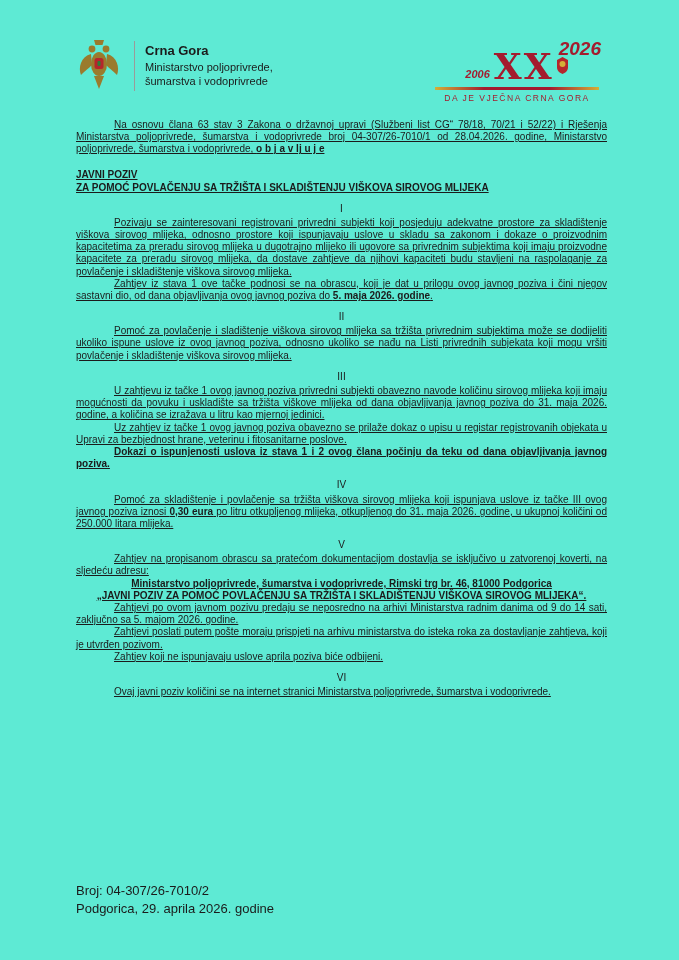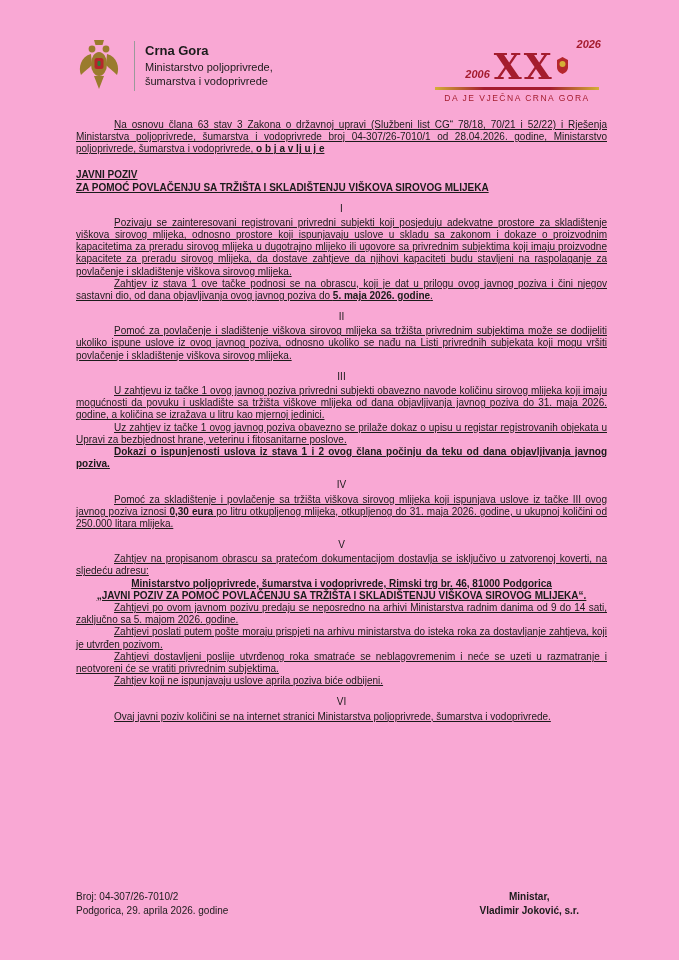--- a/index.html
+++ b/index.html
@@ -1,51 +1,51 @@
 <!DOCTYPE html>
 <html><head>
 <meta charset="utf-8">
 <style>
   html, body { margin: 0; padding: 0; background: #ffffff; }
   body { font-family: "Liberation Sans", sans-serif; color: #1b1b1b; }
   .page {
-    width: 679px; height: 960px; margin: 0 auto; background: #f9a8d4;
+    width: 679px; height: 960px; margin: 0 auto; background: #5eead4;
     box-sizing: border-box; padding: 38px 72px 42px 76px;
     display: flex; flex-direction: column; overflow: hidden;
   }
   
   .letterhead { display: flex; justify-content: space-between; align-items: flex-start; margin-bottom: 16px; }
   .org { display: flex; align-items: center; }
   .crest { display: inline-block; width: 46px; height: 56px; }
   .org-divider { width: 1px; height: 50px; background: #9a9a9a; margin: 0 10px 0 12px; }
   .org-text { line-height: 1.25; }
   .org-name { font-weight: bold; font-size: 13px; margin-bottom: 2px; }
   .org-dept { font-size: 11px; }
   .anniv { width: 180px; text-align: center; padding-top: 2px; }
   .anniv-top { position: relative; display: flex; align-items: flex-end; justify-content: center; height: 44px; }
   .yr { font-weight: bold; font-style: italic; color: var(--red); }
   .yr-left { font-size: 11px; margin-right: 4px; margin-bottom: 4px; }
-  .yr-right { font-size: 11px; position: absolute; right: 6px; top: -2px; }
+  .yr-right { font-size: 19px; position: absolute; right: 6px; top: -2px; }
   .xx { font-family: "DejaVu Serif", serif; font-weight: bold; font-size: 36px; line-height: 1;
         color: var(--red); letter-spacing: 2px; }
   .crest-mini { width: 13px; height: 17px; margin: 0 0 10px 2px; }
   .anniv-rule { height: 3px; margin: 3px 8px 3px 8px;
         background: linear-gradient(90deg, #d4af37 0%, var(--red) 30%, var(--red) 70%, #d4af37 100%); }
   .anniv-slogan { font-size: 8.5px; font-weight: normal; letter-spacing: 1.5px; color: var(--red); }
   
   .doc-body { font-size: 10px; line-height: 1.22; }
   .para { margin: 0; text-align: justify; text-decoration: underline; }
   .para.indent { text-indent: 38px; }
   .para.center { text-align: center; text-indent: 0; }
   .para.bold { font-weight: bold; }
   .para .b { font-weight: bold; }
   .title-block { text-align: left; font-weight: bold; margin: 12px 0 8px; line-height: 1.3; text-decoration: underline; }
   .numeral { text-align: center; margin: 9px 0 2px; }
   
-  .doc-footer { margin-top: auto; display: flex; justify-content: space-between; align-items: flex-end; font-size: 10px; }
+  .doc-footer { margin-top: auto; display: flex; align-items: flex-end; font-size: 13px; }
   .foot-left { line-height: 1.4; }
   .foot-right { text-align: center; font-weight: bold; line-height: 1.4; margin-right: 28px; }
   :root { --red: #a41c2e; }
 </style>
 </head>
 <body>
 
 <div class="page">
 
   <header class="letterhead">
@@ -106,30 +106,25 @@
       <p class="para indent"><span>Uz zahtjev iz tačke 1 ovog javnog poziva obavezno se prilaže dokaz o upisu u registar registrovanih objekata u Upravi za bezbjednost hrane, veterinu i fitosanitarne poslove.</span></p>
       <p class="para indent bold"><span>Dokazi o ispunjenosti uslova iz stava 1 i 2 ovog člana počinju da teku od dana objavljivanja javnog poziva.</span></p>
       <div class="numeral">IV</div>
       <p class="para indent"><span>Pomoć za skladištenje i povlačenje sa tržišta viškova sirovog mlijeka koji ispunjava uslove iz tačke III ovog javnog poziva iznosi </span><span class="b">0,30 eura</span><span> po litru otkupljenog mlijeka, otkupljenog do 31. maja 2026. godine, u ukupnoj količini od 250.000 litara mlijeka.</span></p>
       <div class="numeral">V</div>
       <p class="para indent"><span>Zahtjev na propisanom obrascu sa pratećom dokumentacijom dostavlja se isključivo u zatvorenoj koverti, na sljedeću adresu:</span></p>
       <p class="para center bold"><span>Ministarstvo poljoprivrede, šumarstva i vodoprivrede, Rimski trg br. 46, 81000 Podgorica</span></p>
       <p class="para center bold"><span>„JAVNI POZIV ZA POMOĆ POVLAČENJU SA TRŽIŠTA I SKLADIŠTENJU VIŠKOVA SIROVOG MLIJEKA“.</span></p>
       <p class="para indent"><span>Zahtjevi po ovom javnom pozivu predaju se neposredno na arhivi Ministarstva radnim danima od 9 do 14 sati, zaključno sa 5. majom 2026. godine.</span></p>
       <p class="para indent"><span>Zahtjevi poslati putem pošte moraju prispjeti na arhivu ministarstva do isteka roka za dostavljanje zahtjeva, koji je utvrđen pozivom.</span></p>
-      <p class="para indent"><span>Zahtjevi dostavljeni poslije utvrđenog roka smatraće se neblagovremenim i neće se uzeti u razmatranje i neotvoreni će se vratiti privrednim subjektima.</span></p>
       <p class="para indent"><span>Zahtjev koji ne ispunjavaju uslove aprila poziva biće odbijeni.</span></p>
       <div class="numeral">VI</div>
       <p class="para indent"><span>Ovaj javni poziv količini se na internet stranici Ministarstva poljoprivrede, šumarstva i vodoprivrede.</span></p>
     </main>
 
   <footer class="doc-footer">
     <div class="foot-left">
       <div>Broj:  04-307/26-7010/2</div>
       <div>Podgorica, 29. aprila 2026. godine</div>
     </div>
-    <div class="foot-right">
-      <div>Ministar,</div>
-      <div>Vladimir Joković, s.r.</div>
-    </div>
   </footer>
 
 </div>
 
 </body></html>

